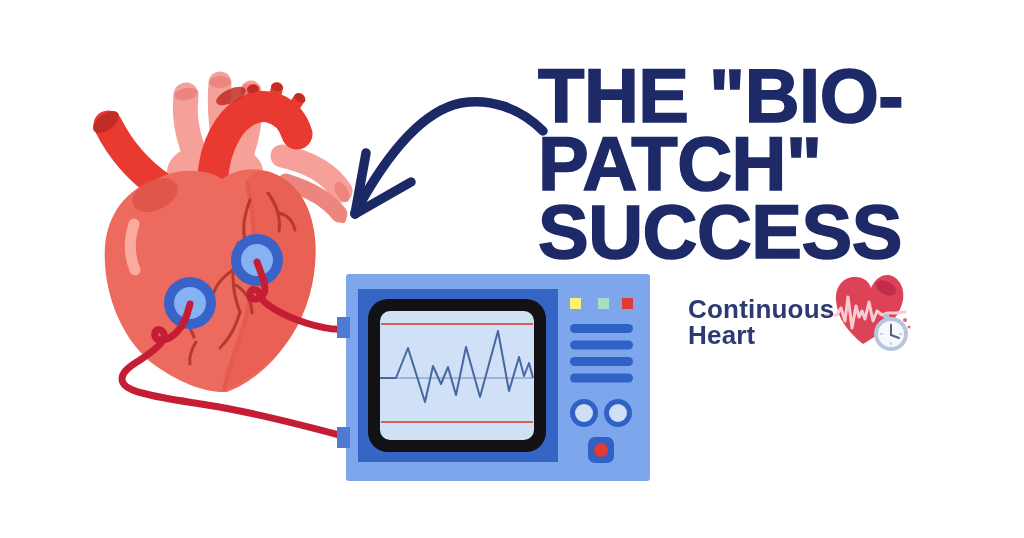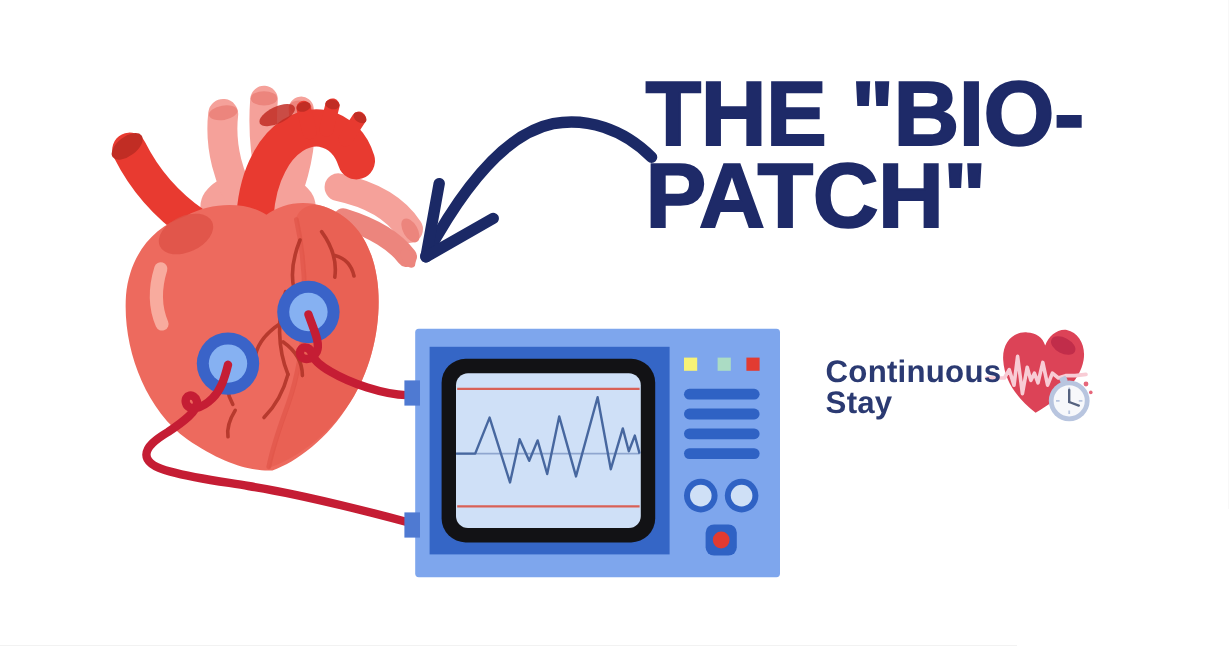--- a/index.html
+++ b/index.html
@@ -184,20 +184,21 @@
         </g>
         <circle cx="905" cy="320" r="2" style="fill:var(--sparkle)"></circle>
         <circle cx="909" cy="327" r="1.5" style="fill:var(--sparkle)"></circle>
       </g>
     </g>
   </svg>
 
   <div class="title">
     <div>THE "BIO-</div>
     <div>PATCH"</div>
+    <div>SUCCESS</div>
   </div>
 
   <div class="subtitle">
     <div>Continuous</div>
-    <div>Stay</div>
+    <div>Heart</div>
   </div>
 
 </div>
 
 </body></html>

